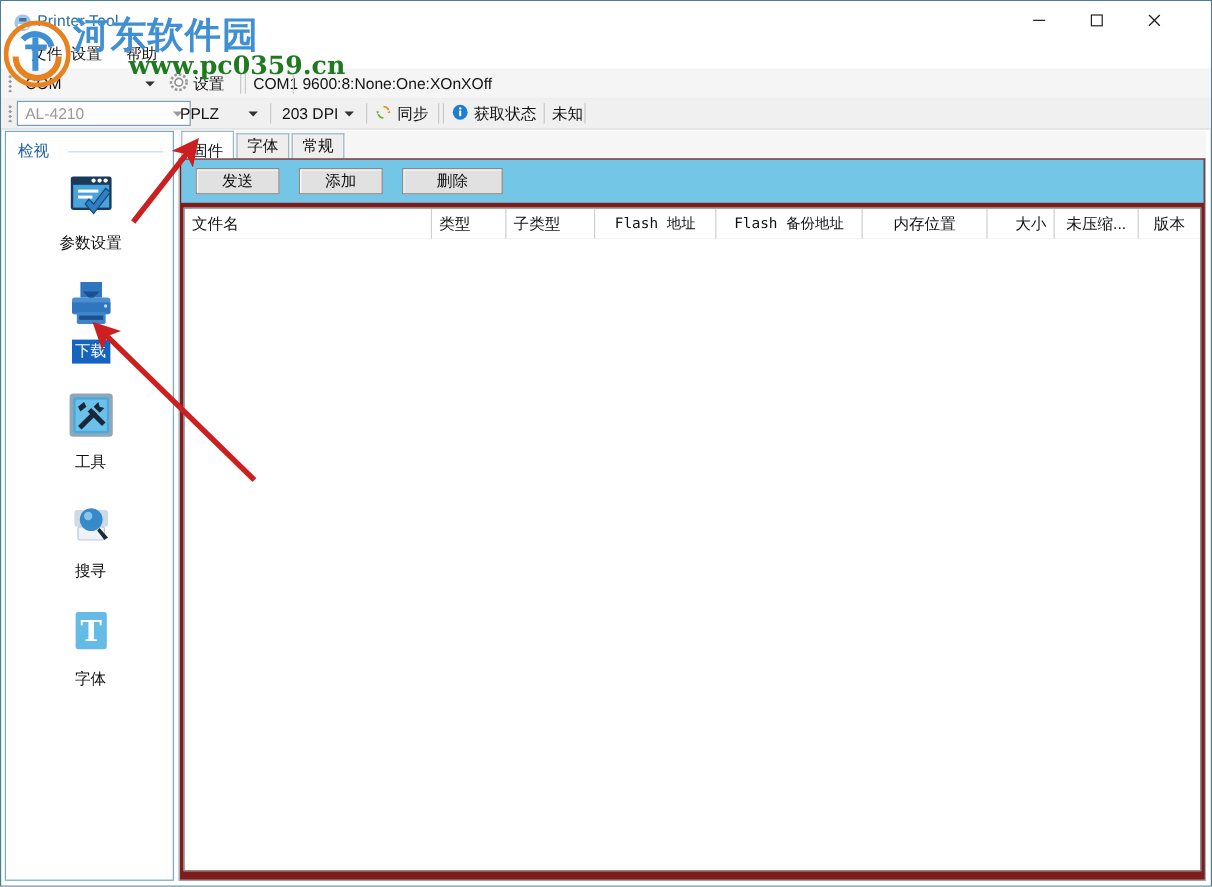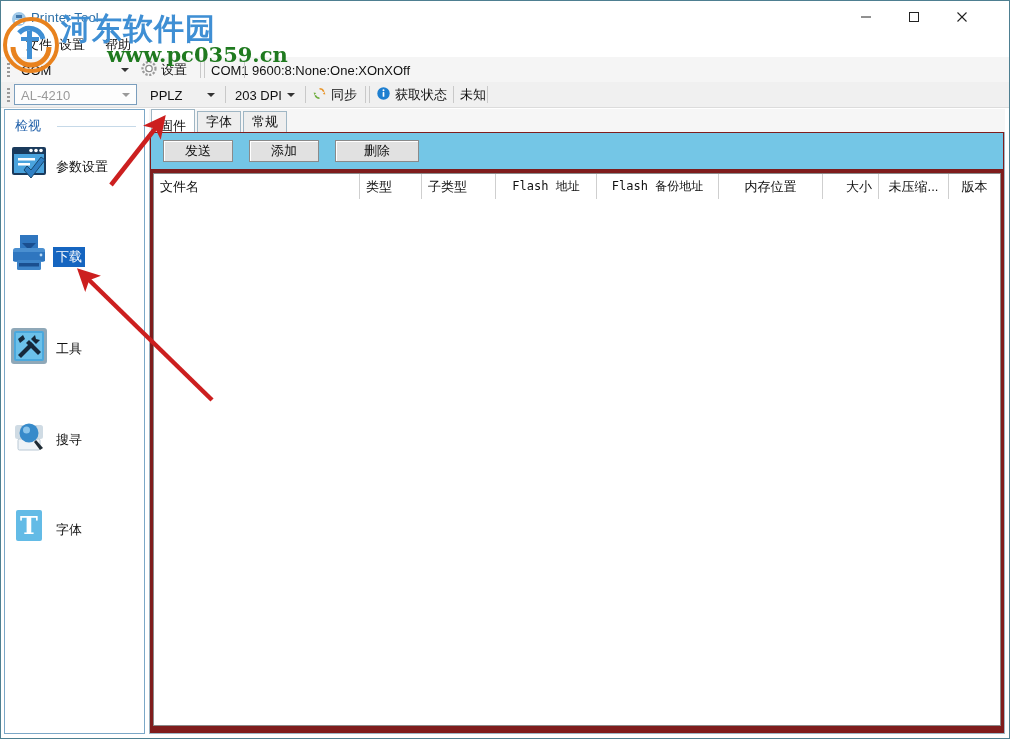--- a/index.html
+++ b/index.html
@@ -126,21 +126,21 @@
   }
   .sb-head-txt{
     position:absolute;left:0;top:0;font-size:13px;color:#1f5fa9;background:#fff;
     padding-right:6px;white-space:nowrap;
   }
   .sb-head-rule{
     position:absolute;left:42px;right:0;top:9px;height:1px;background:#c6d9e8;
   }
   .sb-item{
     position:absolute;left:0;width:141px;
-    display:flex;flex-direction:row;align-items:center;
+    display:flex;flex-direction:column;align-items:center;
   }
   .sb-ico{width:48px;height:48px;display:block;}
   .sb-lbl{
     margin-top:5px;font-size:13px;color:#111;white-space:nowrap;
     padding:1px 3px;
   }
   .sb-lbl.sel{background:#1565c0;color:#ffffff;}
 
   
   .main{
@@ -274,21 +274,21 @@
     <span class="tb-label" style="left:210px;">COM1</span>
 
     <span class="tb-sep" style="left:243px;top:4px;height:17px;"></span>
 
     <span class="tb-label" style="left:251px;">9600:8:None:One:XOnXOff</span>
   </div>
 
   <div class="toolbar tb2">
     <span class="grip"></span>
 
-    <div class="cbo cbo-box disabled" style="left:13px;top:2px;width:123px;height:21px;">
+    <div class="cbo cbo-box disabled" style="left:13px;top:2px;width:145px;height:21px;">
       <span class="cbo-txt">AL-4210</span>
       <span class="arr"></span>
     </div>
 
     <div class="cbo cbo-flat" style="left:143px;top:2px;width:77px;height:21px;">
       <span class="cbo-txt">PPLZ</span>
       <span class="arr"></span>
     </div>
 
     <span class="tb-sep" style="left:224px;top:4px;height:17px;"></span>

